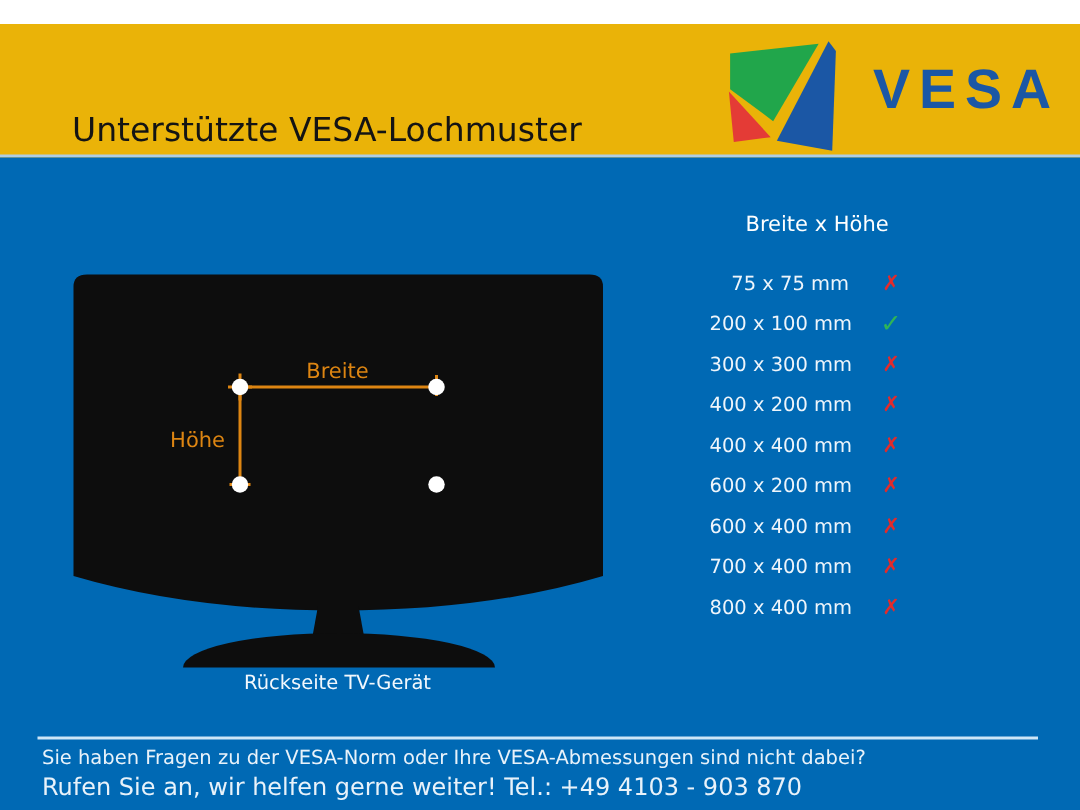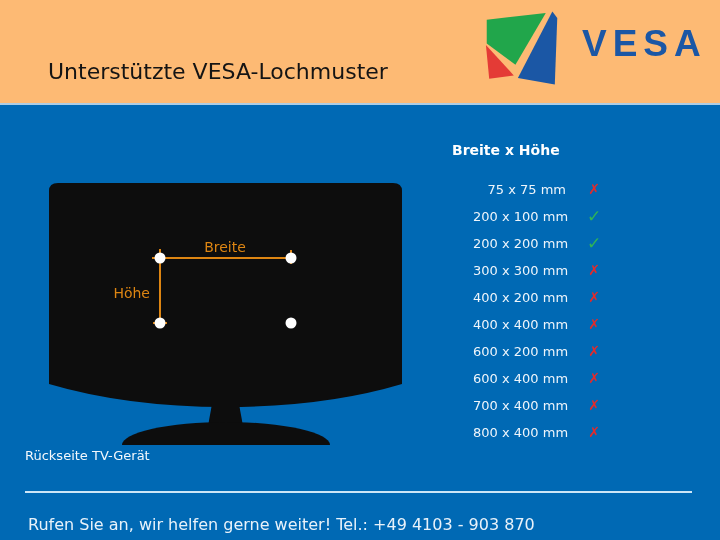--- a/index.html
+++ b/index.html
@@ -1,37 +1,37 @@
 <!DOCTYPE html>
 <html><head>
 <meta charset="utf-8">
 <style>
   html,body{margin:0;padding:0;}
   body{width:720px;height:540px;overflow:hidden;background:#fff;
        font-family:"DejaVu Sans",sans-serif;}
   .screen{position:relative;width:720px;height:540px;}
 
   
-  .header{position:absolute;left:0;top:0;width:720px;height:103px;background:#fdba74;}
+  .header{position:absolute;left:0;top:16px;width:720px;height:103px;background:#eab308;}
   .title{position:absolute;left:48px;top:59px;font-size:22px;color:#141414;white-space:nowrap;}
   .logo-mark{position:absolute;left:481px;top:9px;}
   .logo-text{position:absolute;left:582px;top:23px;font-family:"Liberation Sans",sans-serif;
              font-weight:bold;font-size:37px;letter-spacing:6px;color:#1b57a5;white-space:nowrap;text-align:center;}
   .header-divider{position:absolute;left:0;top:103px;width:720px;height:2px;background:#aecde4;}
 
   
   .body-blue{position:absolute;left:0;top:105px;width:720px;height:435px;background:#0069b4;}
 
   
   .tv-svg{position:absolute;left:25px;top:155px;}
-  .tv-caption{position:absolute;left:25px;top:448px;width:400px;
+  .tv-caption{position:absolute;left:25px;top:448px;width:400px;text-align:center;
               font-size:13px;color:#f2f8fd;}
 
   
-  .list-header{position:absolute;left:452px;top:142px;font-size:14px;font-weight:bold;color:#ffffff;}
+  .list-header{position:absolute;left:497px;top:142px;font-size:14px;font-weight:normal;color:#ffffff;}
   .vesa-list{position:absolute;left:473px;top:175px;}
   .vrow{height:27px;line-height:27px;white-space:nowrap;}
   .vrow .size{display:inline-block;width:93px;text-align:right;font-size:13px;color:#eef5fb;
               vertical-align:middle;}
   .vrow .mark{display:inline-block;width:40px;margin-left:8px;text-align:center;font-weight:bold;
               vertical-align:middle;}
 
   
   .footer-divider{position:absolute;left:25px;top:491px;width:667px;height:2px;background:#cde6f7;}
   .footer-line1{position:absolute;left:28px;top:498px;font-size:13px;color:#e8f2fa;white-space:nowrap;}
@@ -81,26 +81,26 @@
     <text x="200" y="97" text-anchor="middle" font-size="14" fill="#dd8512" font-family="DejaVu Sans, sans-serif">Breite</text>
     <text x="125" y="143" text-anchor="end" font-size="14" fill="#dd8512" font-family="DejaVu Sans, sans-serif">Höhe</text>
   </svg>
 
   <div class="tv-caption">Rückseite TV-Gerät</div>
 
   <div class="list-header">Breite x Höhe</div>
   <div class="vesa-list">
       <div class="vrow"><span class="size">75 x 75 mm</span><span class="mark" style="color: rgb(227, 43, 43); font-size: 14px;">✗</span></div>
       <div class="vrow"><span class="size">200 x 100 mm</span><span class="mark" style="color: rgb(47, 180, 87); font-size: 17px;">✓</span></div>
-      <div class="vrow"><span class="size">200 x 200 mm</span><span class="mark" style="color: rgb(47, 180, 87); font-size: 17px;">✓</span></div>
       <div class="vrow"><span class="size">300 x 300 mm</span><span class="mark" style="color: rgb(227, 43, 43); font-size: 14px;">✗</span></div>
       <div class="vrow"><span class="size">400 x 200 mm</span><span class="mark" style="color: rgb(227, 43, 43); font-size: 14px;">✗</span></div>
       <div class="vrow"><span class="size">400 x 400 mm</span><span class="mark" style="color: rgb(227, 43, 43); font-size: 14px;">✗</span></div>
       <div class="vrow"><span class="size">600 x 200 mm</span><span class="mark" style="color: rgb(227, 43, 43); font-size: 14px;">✗</span></div>
       <div class="vrow"><span class="size">600 x 400 mm</span><span class="mark" style="color: rgb(227, 43, 43); font-size: 14px;">✗</span></div>
       <div class="vrow"><span class="size">700 x 400 mm</span><span class="mark" style="color: rgb(227, 43, 43); font-size: 14px;">✗</span></div>
       <div class="vrow"><span class="size">800 x 400 mm</span><span class="mark" style="color: rgb(227, 43, 43); font-size: 14px;">✗</span></div>
     </div>
 
   <div class="footer-divider"></div>
+  <div class="footer-line1">Sie haben Fragen zu der VESA-Norm oder Ihre VESA-Abmessungen sind nicht dabei?</div>
   <div class="footer-line2">Rufen Sie an, wir helfen gerne weiter! Tel.: +49 4103 - 903 870</div>
 
 </div>
 
 </body></html>

